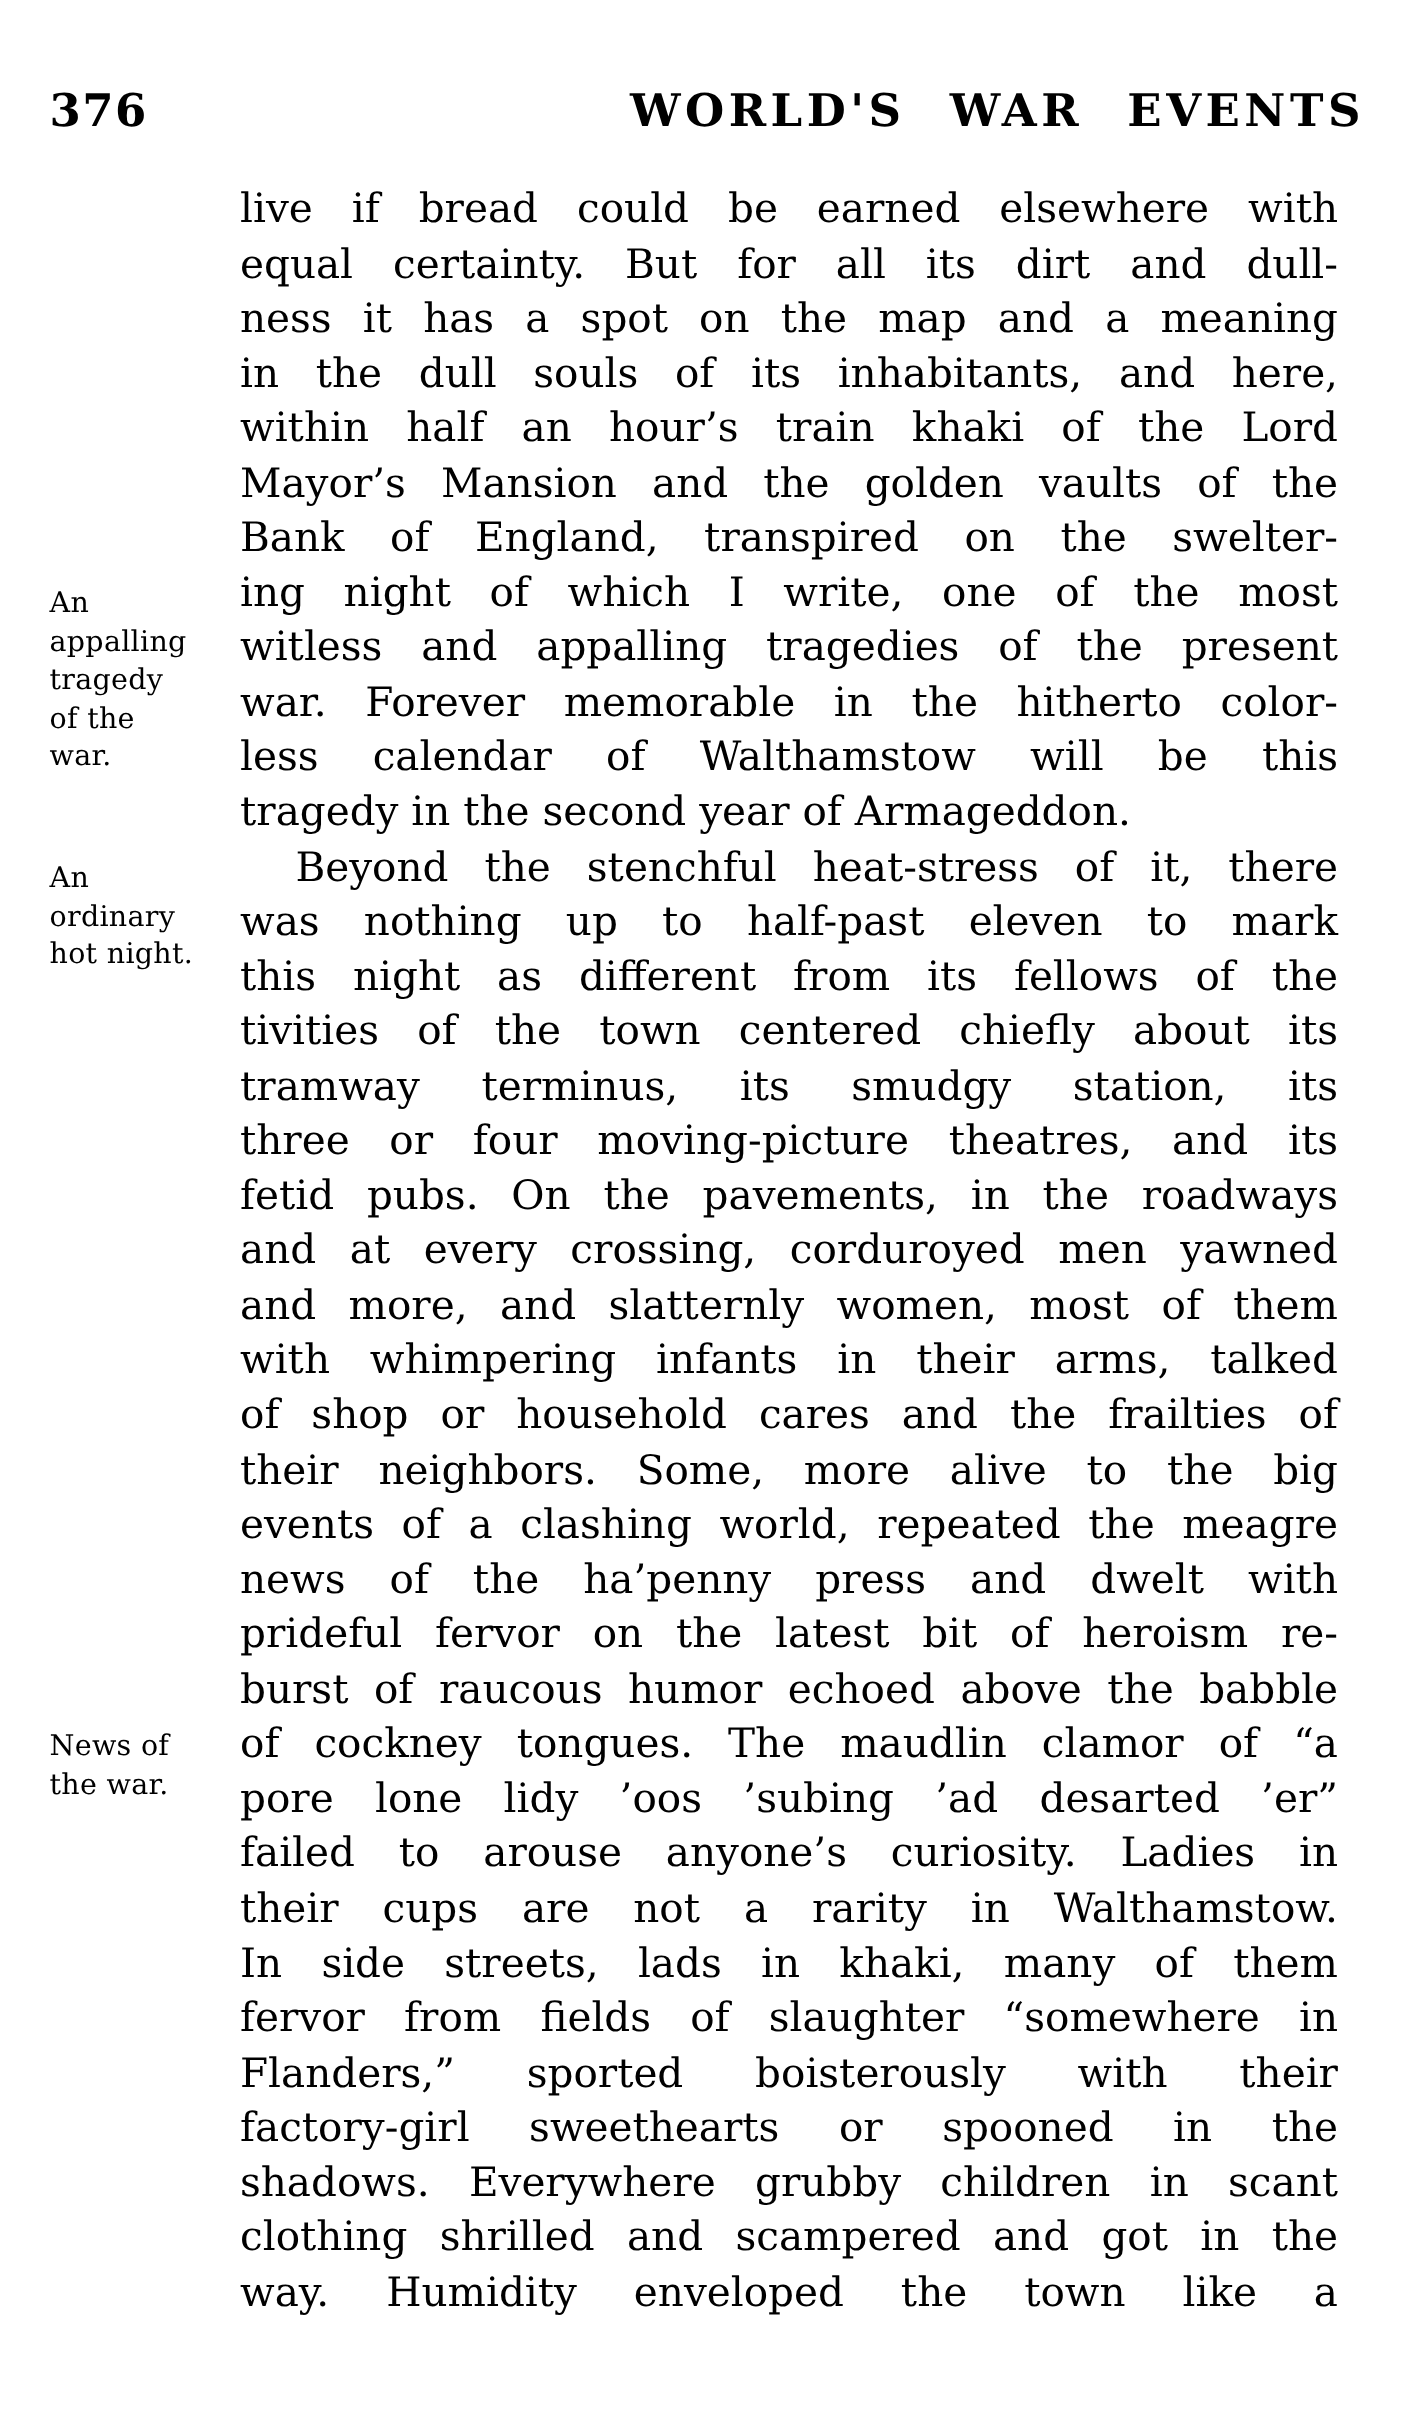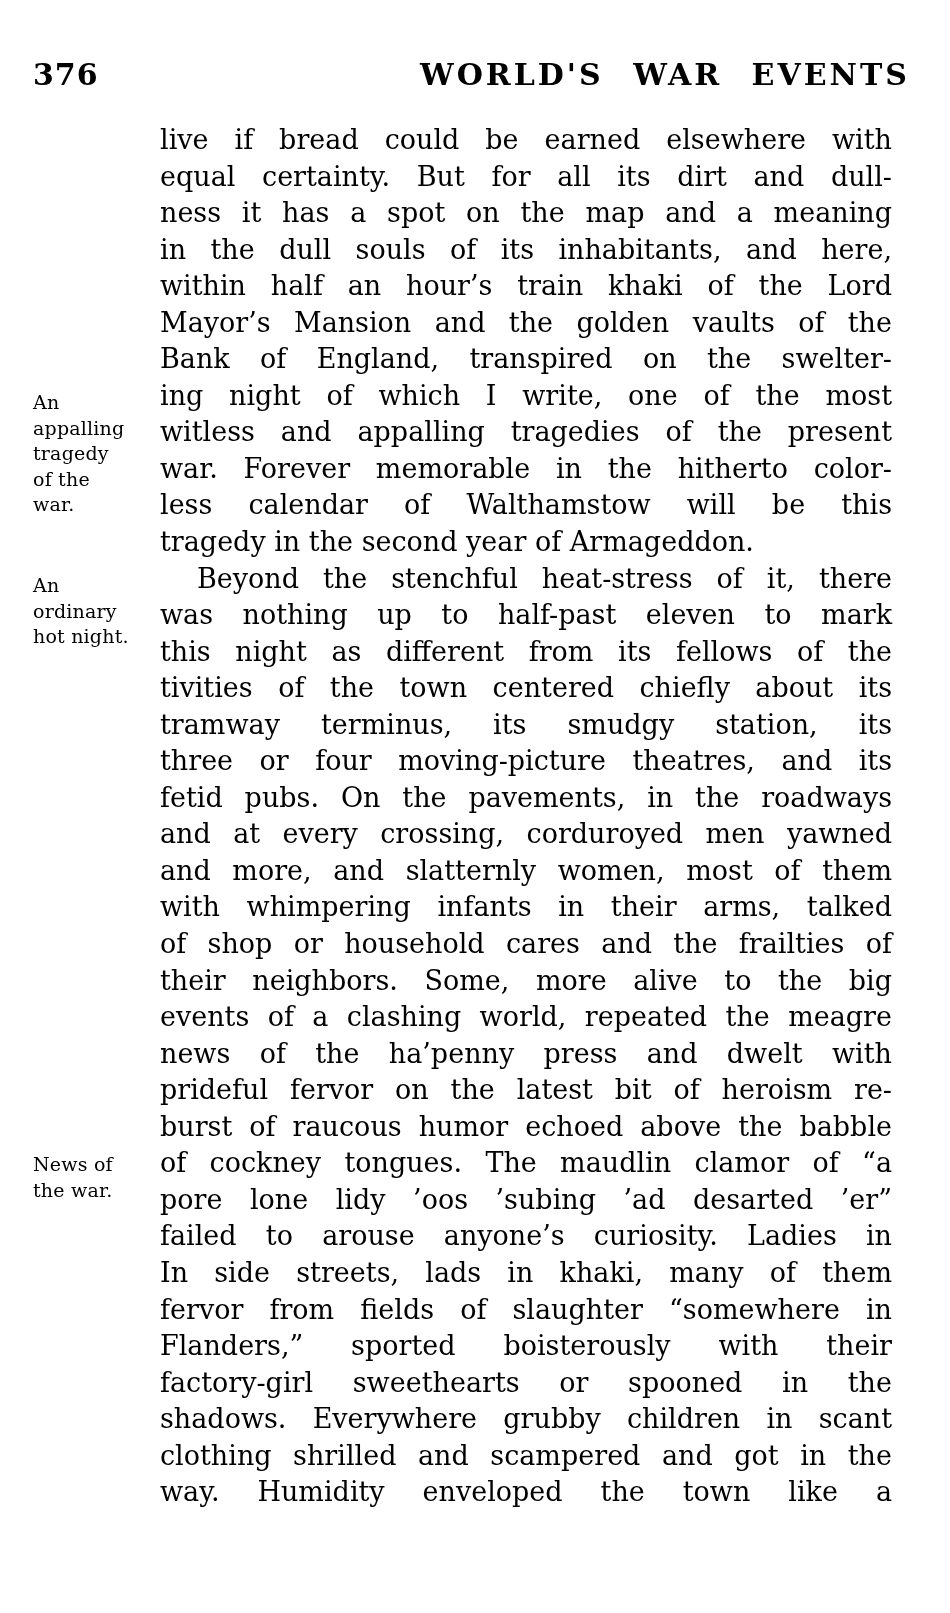--- a/index.html
+++ b/index.html
@@ -128,20 +128,21 @@
       <div class="line">with whimpering infants in their arms, talked</div>
       <div class="line">of shop or household cares and the frailties of</div>
       <div class="line">their neighbors.  Some, more alive to the big</div>
       <div class="line">events of a clashing world, repeated the meagre</div>
       <div class="line">news of the ha’penny press and dwelt with</div>
       <div class="line">prideful fervor on the latest bit of heroism re-</div>
       <div class="line">burst of raucous humor echoed above the babble</div>
       <div class="line">of cockney tongues.  The maudlin clamor of “a</div>
       <div class="line">pore lone lidy ’oos ’subing ’ad desarted ’er”</div>
       <div class="line">failed to arouse anyone’s curiosity.  Ladies in</div>
+      <div class="line">their cups are not a rarity in Walthamstow.</div>
       <div class="line">In side streets, lads in khaki, many of them</div>
       <div class="line">fervor from fields of slaughter “somewhere in</div>
       <div class="line">Flanders,” sported boisterously with their</div>
       <div class="line">factory-girl sweethearts or spooned in the</div>
       <div class="line">shadows.  Everywhere grubby children in scant</div>
       <div class="line">clothing shrilled and scampered and got in the</div>
       <div class="line">way.  Humidity enveloped the town like a</div>
     </div>
   </div>
 

